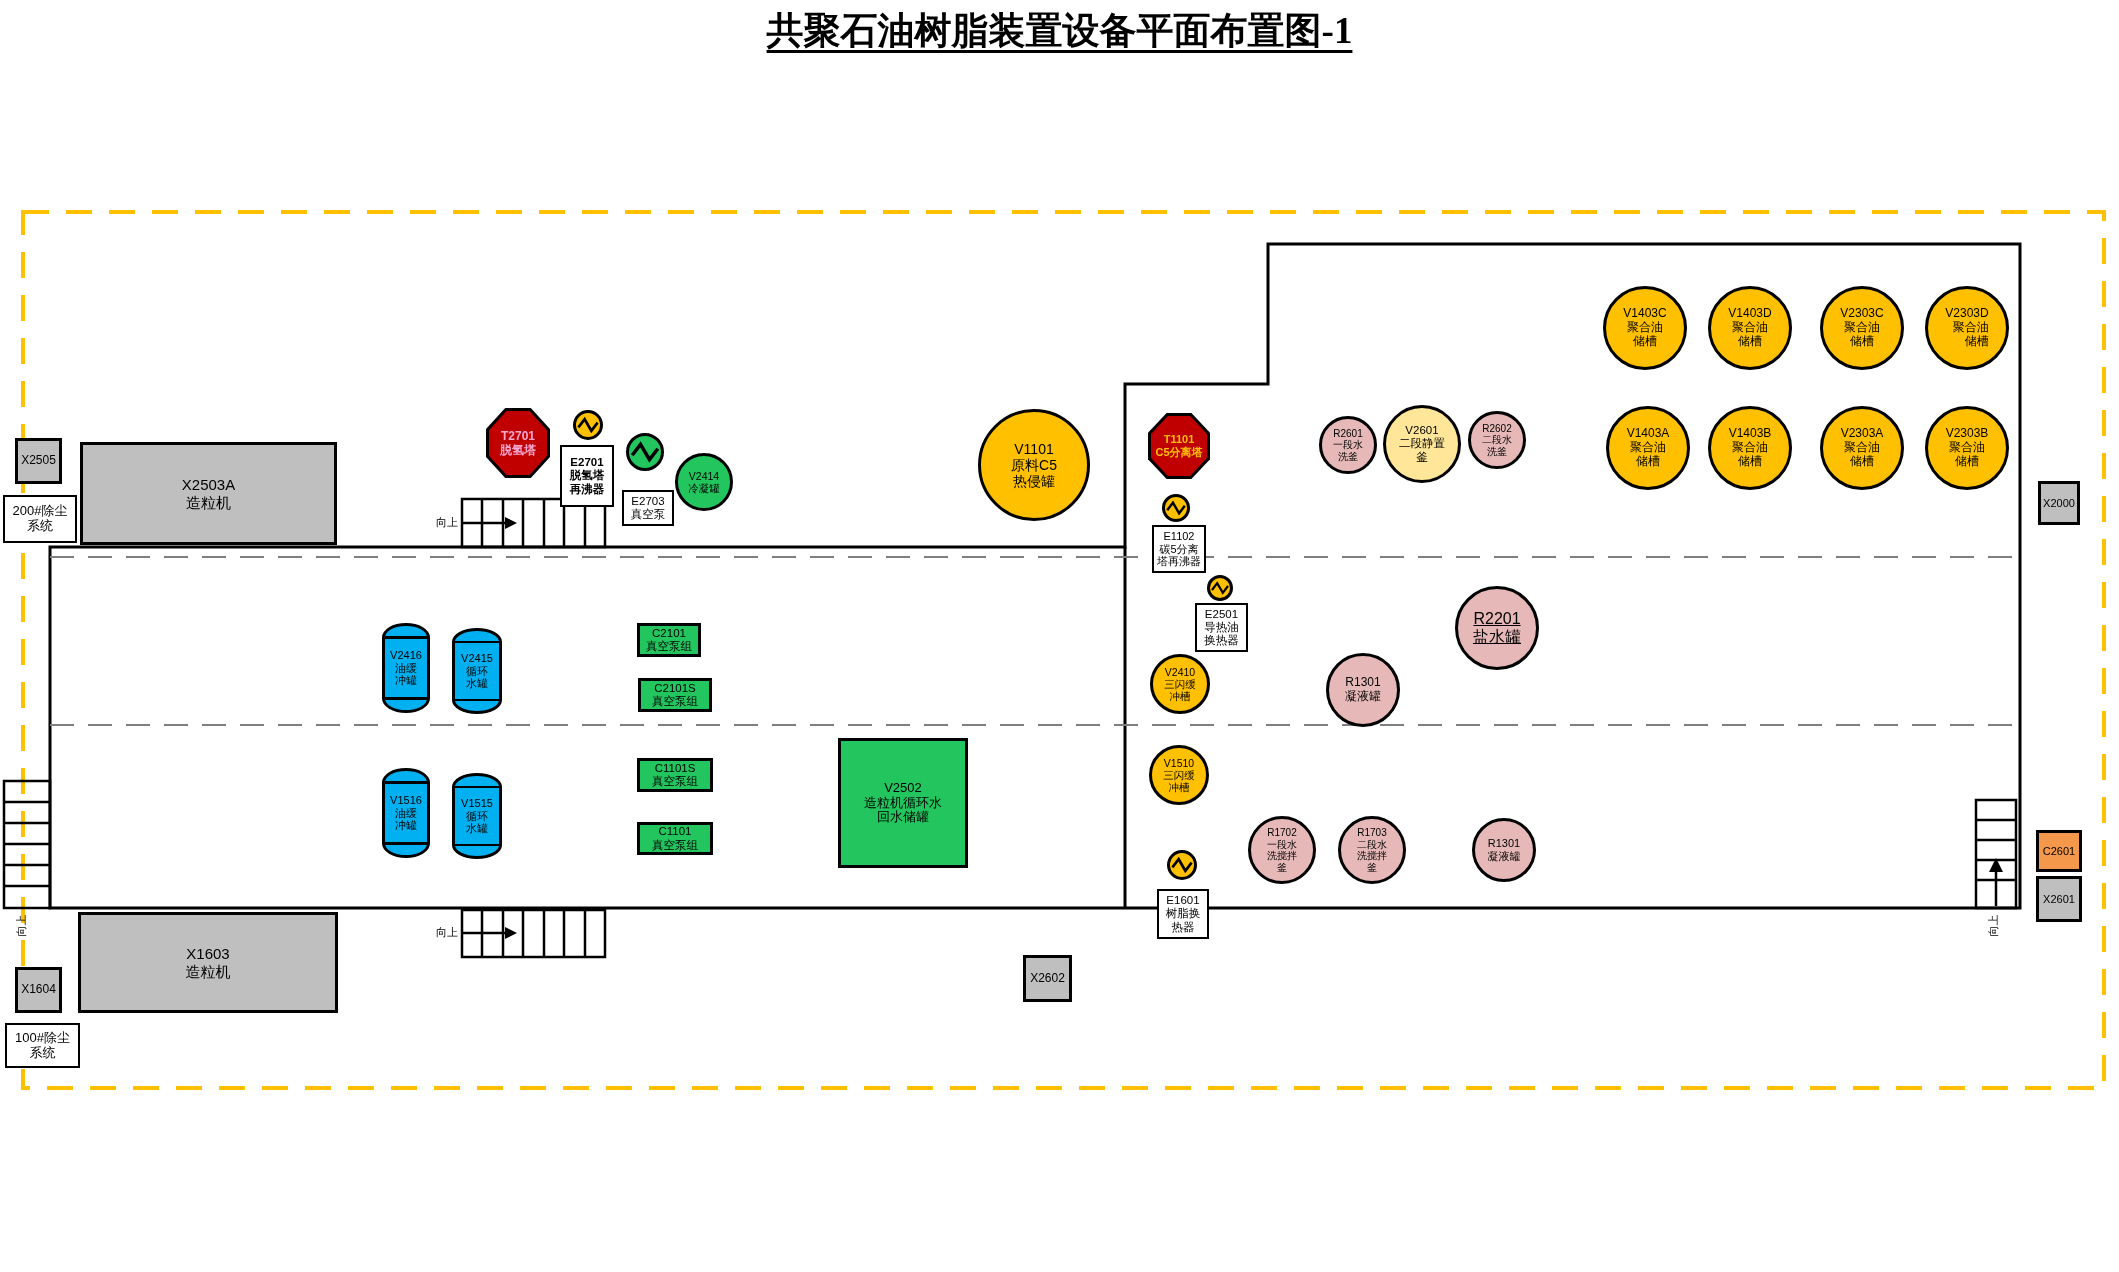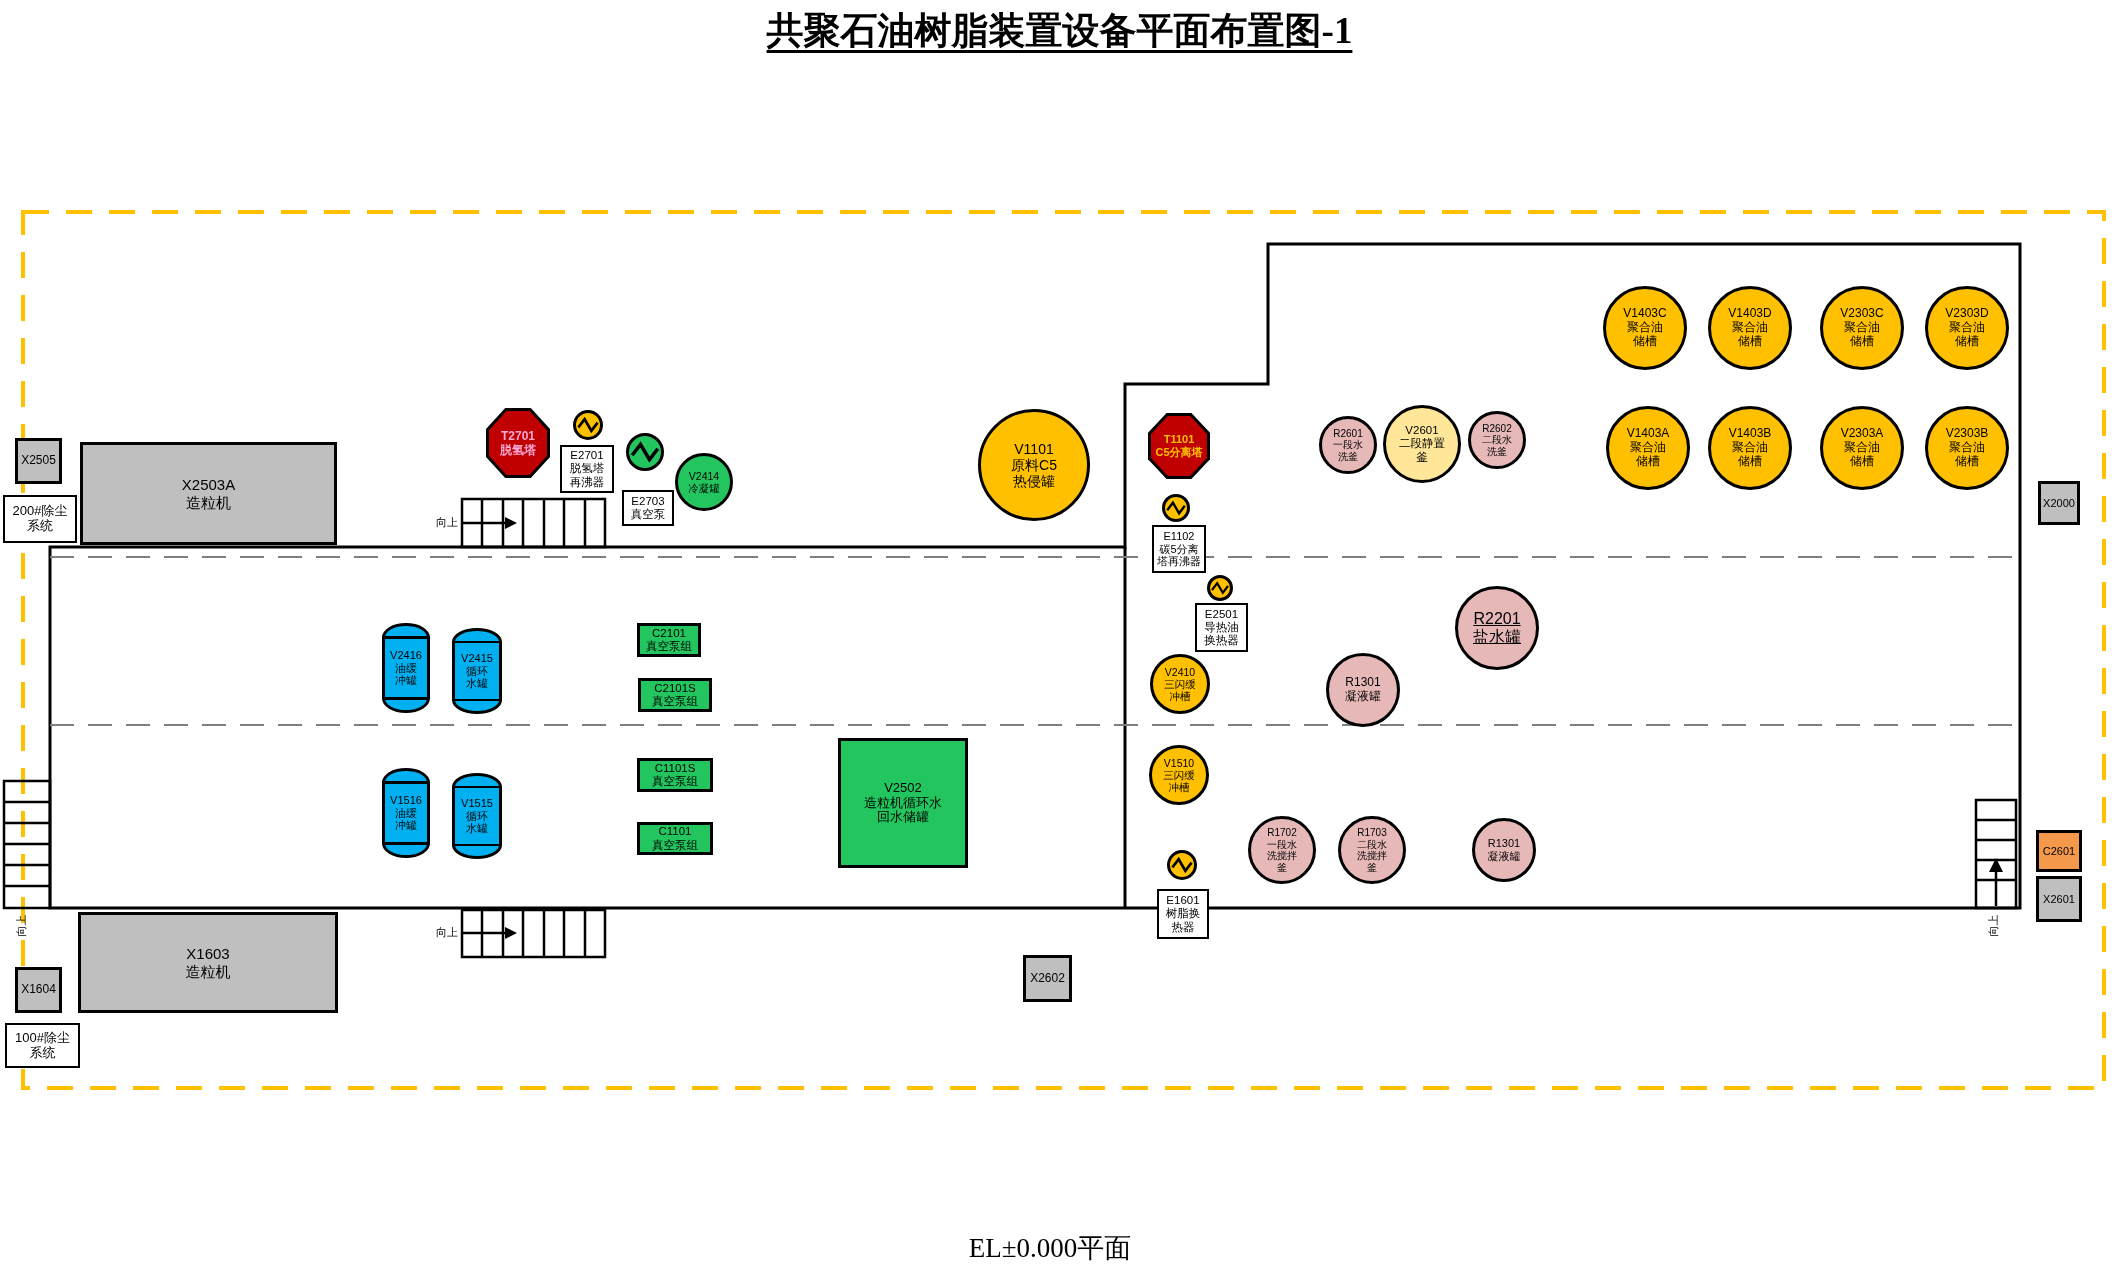--- a/index.html
+++ b/index.html
@@ -139,21 +139,21 @@
     <svg viewBox="0 0 100 100">
         <polyline points="10,60 36,26 64,74 90,40" fill="none" stroke="#000" stroke-width="11"></polyline>
       </svg>
   </div>
   <div class="item hx c-yellow" style="left:1167px;top:850px;width:30px;height:30px;">
     <svg viewBox="0 0 100 100">
         <polyline points="10,60 36,26 64,74 90,40" fill="none" stroke="#000" stroke-width="11"></polyline>
       </svg>
   </div>
 
-  <div class="item labelbox" style="left:560px;top:445px;width:54px;height:48px;font-size:11.5px;">E2701
+  <div class="item labelbox" style="left:560px;top:445px;width:54px;height:62px;font-size:11.5px;font-weight:bold;">E2701
 脱氢塔
 再沸器</div>
   <div class="item labelbox" style="left:622px;top:490px;width:52px;height:36px;font-size:11.5px;">E2703
 真空泵</div>
   <div class="item labelbox" style="left:1152px;top:525px;width:54px;height:48px;font-size:11px;">E1102
 碳5分离
 塔再沸器</div>
   <div class="item labelbox" style="left:1195px;top:603px;width:53px;height:49px;font-size:11.5px;">E2501
 导热油
 换热器</div>
@@ -175,21 +175,21 @@
 
   <div class="item circle c-yellow" style="left:1603px;top:286px;width:84px;height:84px;font-size:12px;">V1403C
 聚合油
 储槽</div>
   <div class="item circle c-yellow" style="left:1708px;top:286px;width:84px;height:84px;font-size:12px;">V1403D
 聚合油
 储槽</div>
   <div class="item circle c-yellow" style="left:1820px;top:286px;width:84px;height:84px;font-size:12px;">V2303C
 聚合油
 储槽</div>
-  <div class="item circle c-yellow" style="left:1925px;top:286px;width:84px;height:84px;font-size:12px;">V2303D
+  <div class="item circle c-yellow" style="left:1925px;top:286px;width:84px;height:84px;font-size:12px;text-align:right;">V2303D
 聚合油
 储槽</div>
 
   <div class="item circle c-yellow" style="left:1606px;top:406px;width:84px;height:84px;font-size:12px;">V1403A
 聚合油
 储槽</div>
   <div class="item circle c-yellow" style="left:1708px;top:406px;width:84px;height:84px;font-size:12px;">V1403B
 聚合油
 储槽</div>
   <div class="item circle c-yellow" style="left:1820px;top:406px;width:84px;height:84px;font-size:12px;">V2303A
@@ -249,14 +249,13 @@
 
   <div class="item box c-blue" style="left:838px;top:738px;width:130px;height:130px;font-size:13px;">V2502
 造粒机循环水
 回水储罐</div>
 
   <span class="upnote" style="left:436px;top:517px;">向上</span>
   <span class="upnote" style="left:436px;top:927px;">向上</span>
   <span class="upnote vert" style="left:10px;top:920px;">向上</span>
   <span class="upnote vert" style="left:1982px;top:920px;">向上</span>
 
-  <div class="footer">EL±0.000平面</div>
 </div>
 
 </body></html>

